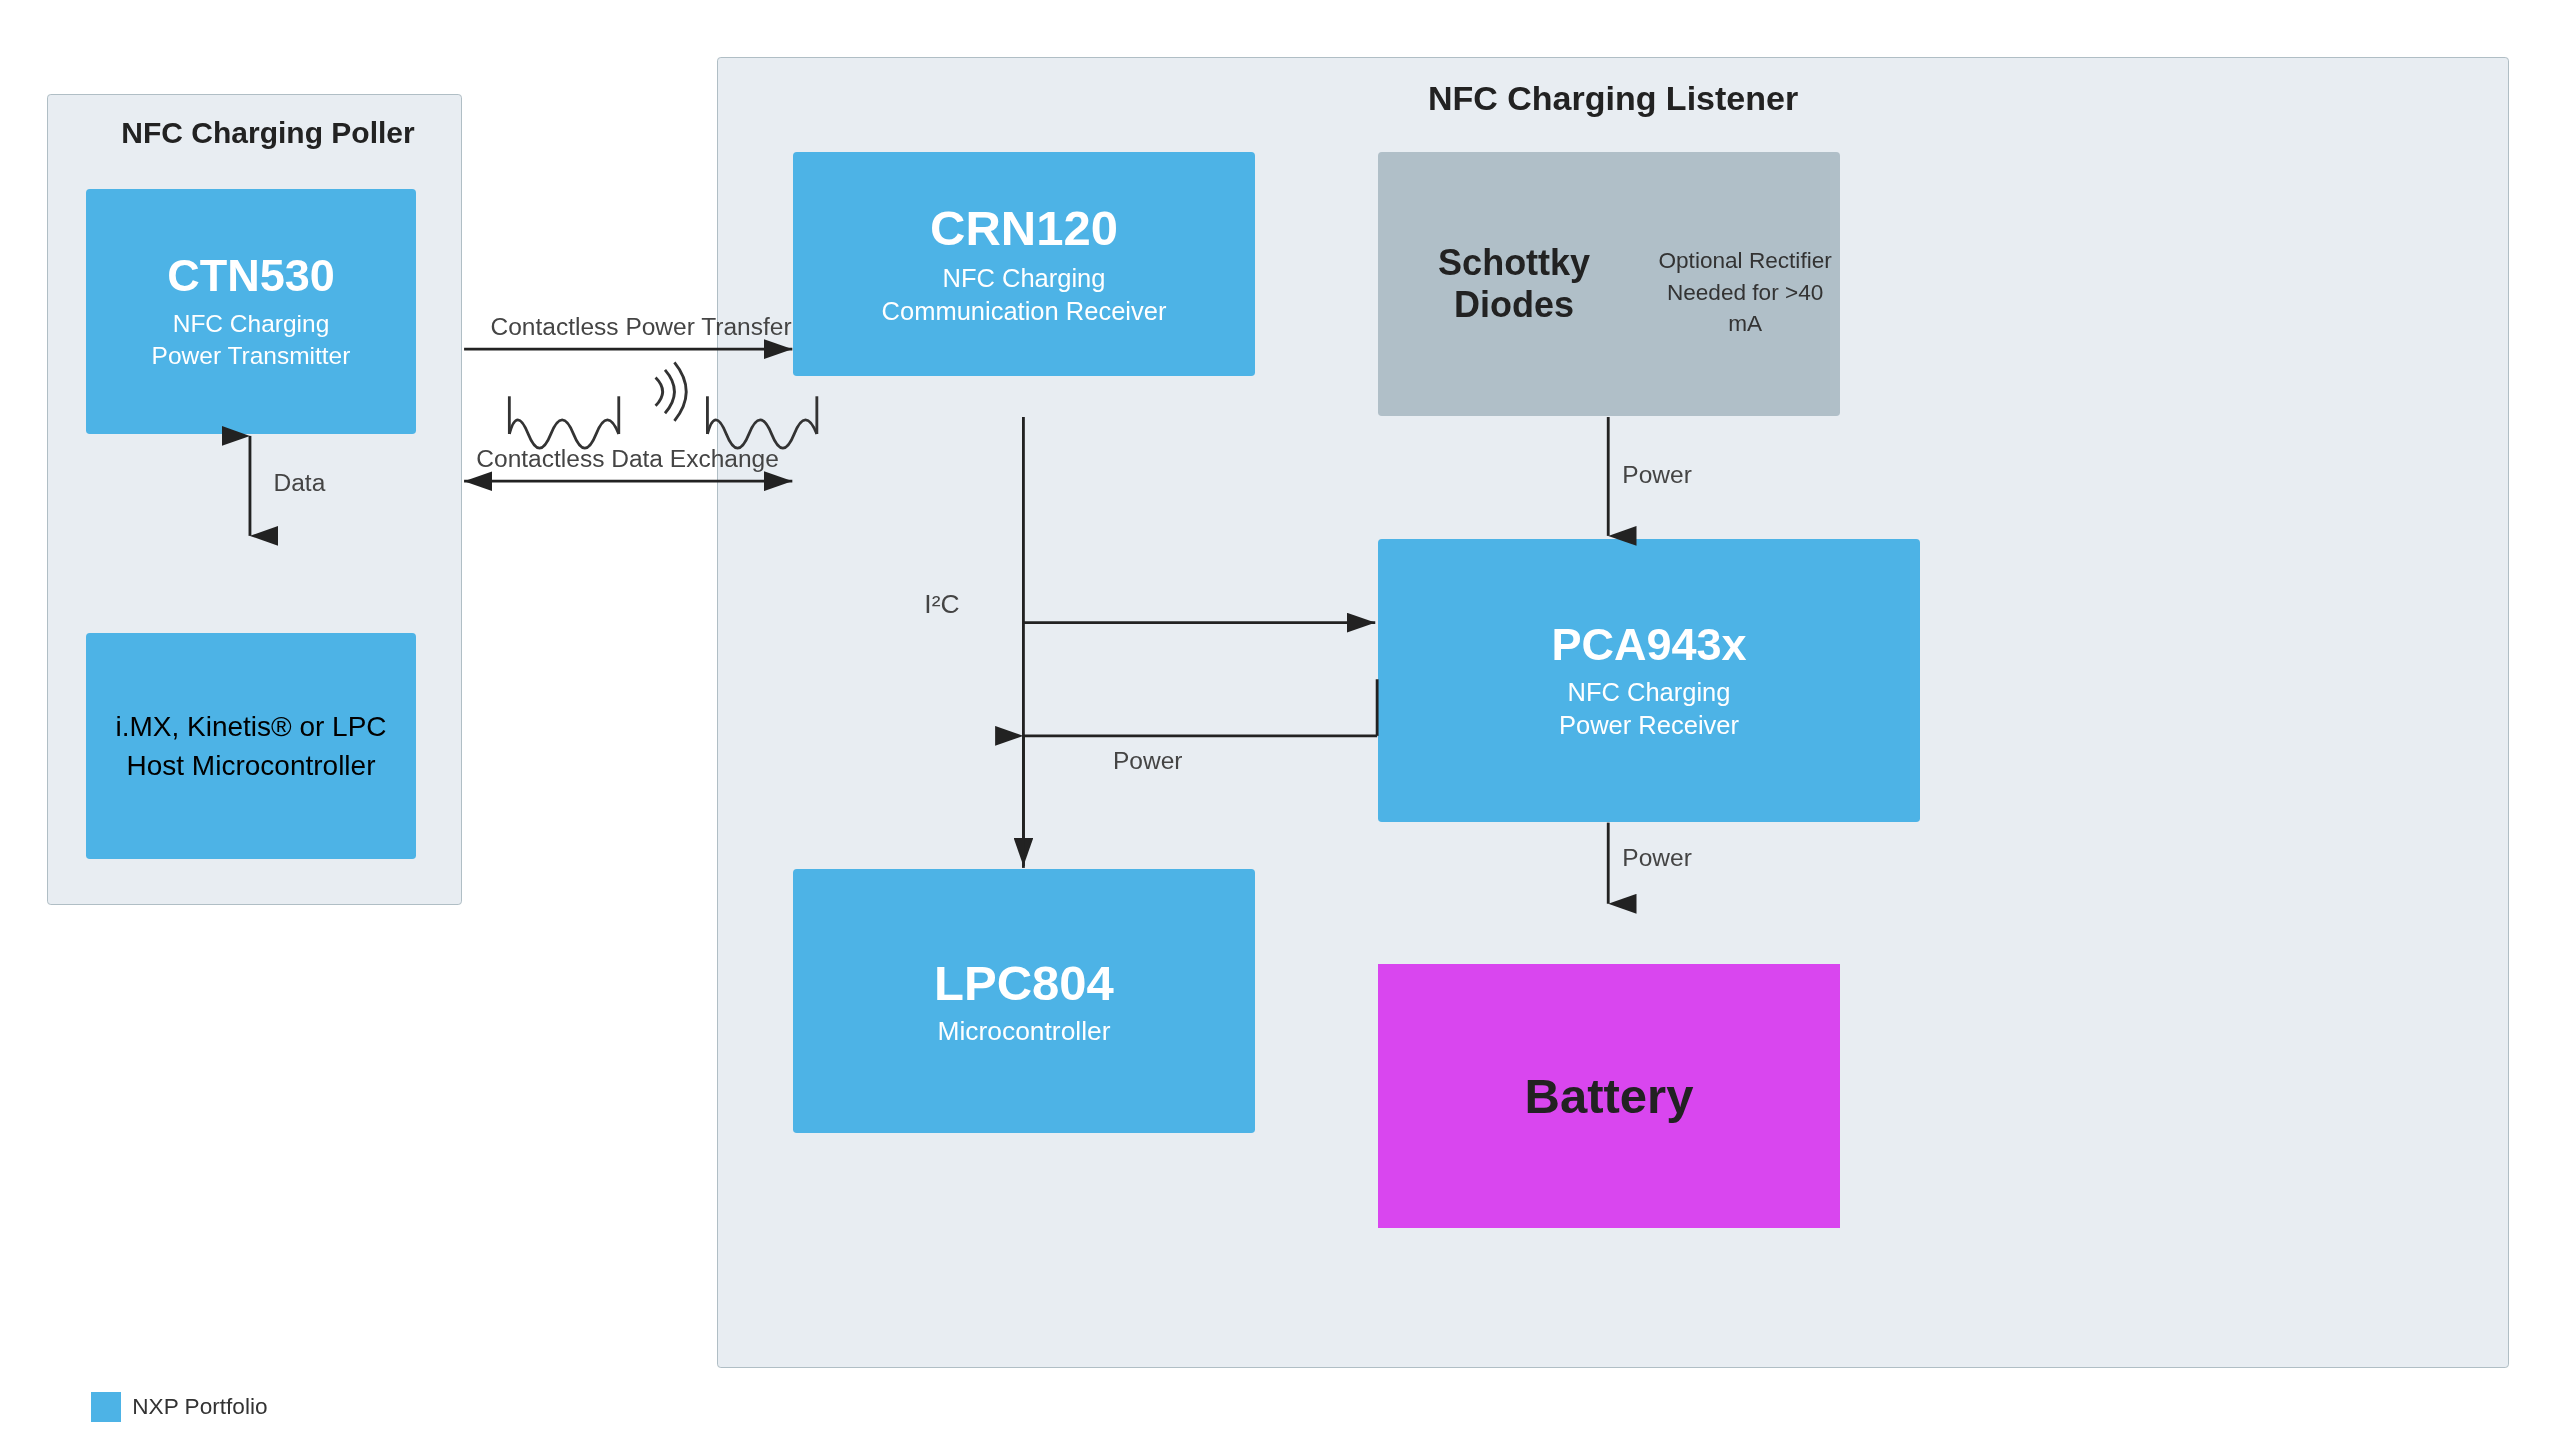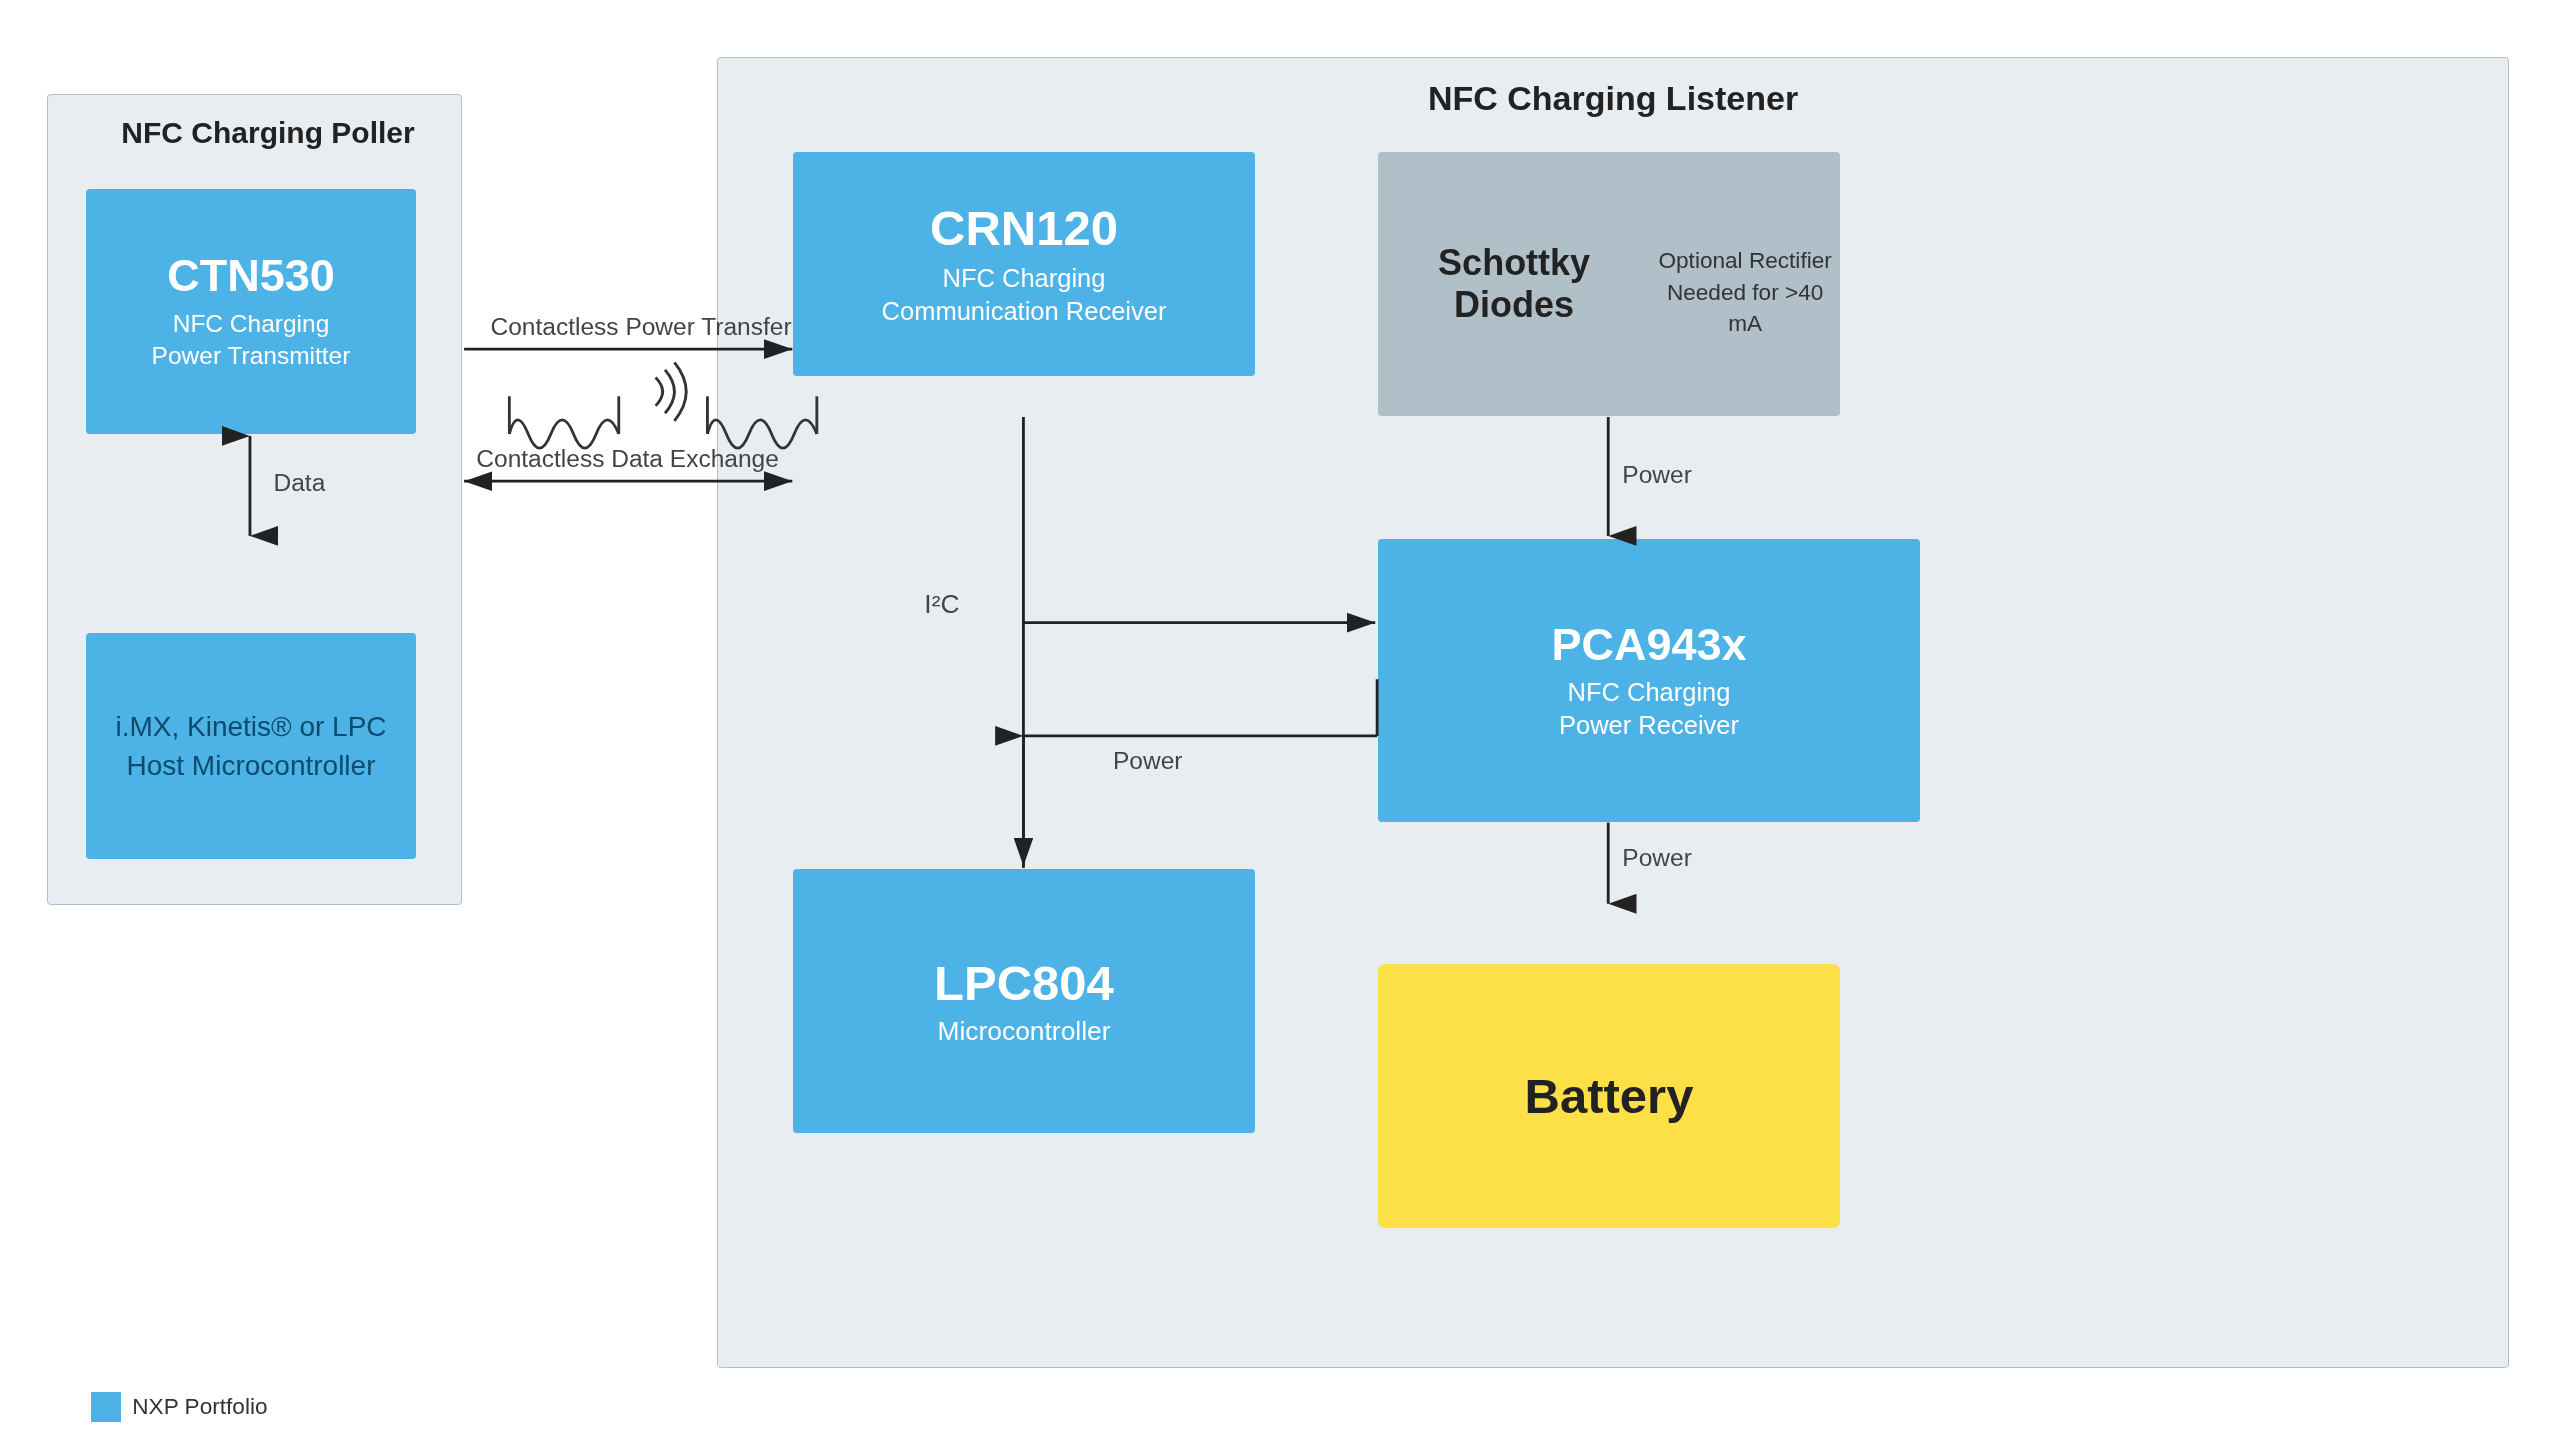--- a/index.html
+++ b/index.html
@@ -79,21 +79,21 @@
     .hostmcu-box {
       position: absolute;
       left: 38px;
       top: 538px;
       width: 330px;
       height: 226px;
     }
 
     .hostmcu-title {
       font-size: 28px;
-      color: #0c4a6e;
+      color: #000000;
       line-height: 1.4;
       text-align: center;
     }
 
     
     .listener-outer {
       position: absolute;
       left: 717px;
       top: 57px;
       width: 1792px;
@@ -206,22 +206,22 @@
       margin-top: 5.7px;
     }
 
     
     .battery-box {
       position: absolute;
       left: 660px;
       top: 906px;
       width: 462px;
       height: 264px;
-      background: #fde047;
-      border-radius: 7px;
+      background: #d946ef;
+      border-radius: 0;
       display: flex;
       flex-direction: column;
       align-items: center;
       justify-content: center;
       text-align: center;
     }
 
     .battery-title {
       font-size: 49px;
       font-weight: bold;

